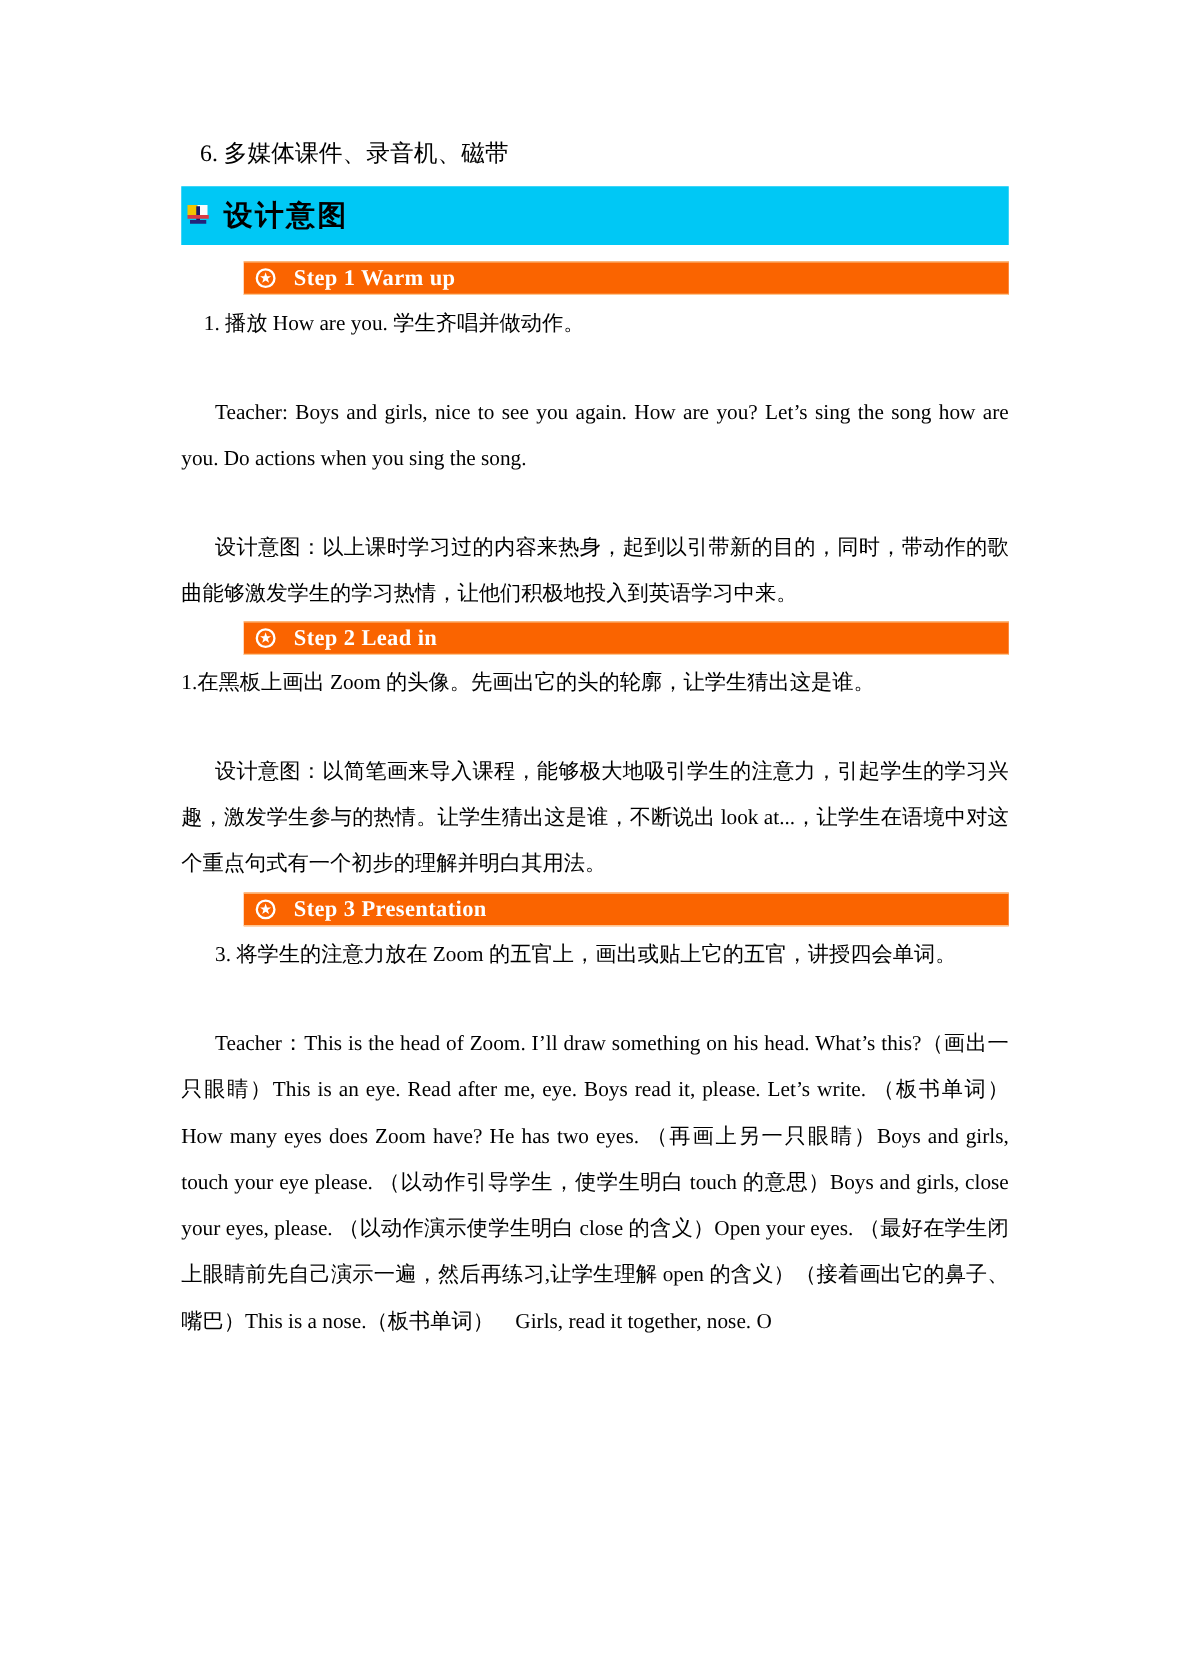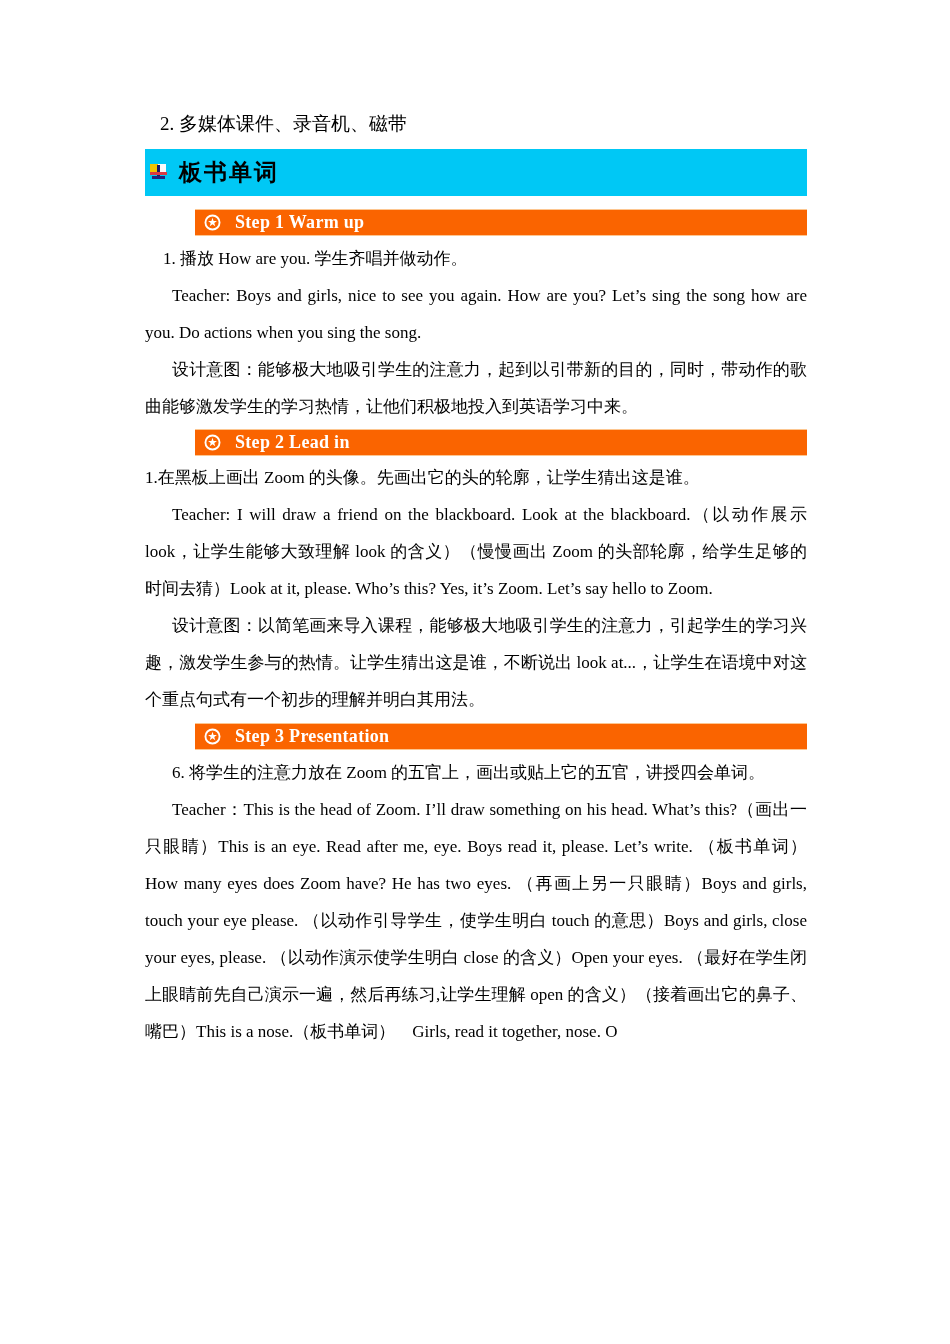--- a/index.html
+++ b/index.html
@@ -73,70 +73,69 @@
     text-align:center;
   }
 
   
   .para {
     width:662px;
     font-size:17px;
     line-height:37px;
     text-align:justify;
   }
-  .para.ind   { text-indent:27px; }
+  .para.ind   { text-indent:27px;margin-top:34px; }
   .para.lead1 { text-indent:18px; margin-top:4px; }
   .para.mt4   { margin-top:4px; }
   .para.mt3   { margin-top:3px; }
 </style>
 </head>
 <body>
 
 <div class="page">
   <div class="content">
 
-    <div class="prep-item">2. 多媒体课件、录音机、磁带</div>
+    <div class="prep-item">6. 多媒体课件、录音机、磁带</div>
 
     <div class="banner-main">
       <span class="orn">
         <span class="q-yellow"></span>
           <span class="q-white"></span>
         <span class="stem"></span>
           <span class="base"></span>
           <span class="stripe"></span>
       </span>
-      <span class="title">板书单词</span>
+      <span class="title">设计意图</span>
     </div>
 
     <div class="banner-step first">
       <svg class="star" viewBox="0 0 20 20">
         <circle cx="10" cy="10" r="8.3" fill="none" stroke="#ffffff" stroke-width="2.2"></circle>
         <polygon fill="#ffffff" points="10,4.5 11.29,8.22 15.23,8.30 12.09,10.68 13.23,14.45 10,12.2 6.77,14.45 7.91,10.68 4.77,8.30 8.71,8.22"></polygon>
       </svg>
       <span class="label">Step 1 Warm up</span>
     </div>
     <p class="para lead1">1. 播放 How are you. 学生齐唱并做动作。</p>
     <p class="para ind">Teacher: Boys and girls, nice to see you again. How are you? Let’s sing the song how are you. Do actions when you sing the song.</p>
-    <p class="para ind">设计意图：能够极大地吸引学生的注意力，起到以引带新的目的，同时，带动作的歌曲能够激发学生的学习热情，让他们积极地投入到英语学习中来。</p>
+    <p class="para ind">设计意图：以上课时学习过的内容来热身，起到以引带新的目的，同时，带动作的歌曲能够激发学生的学习热情，让他们积极地投入到英语学习中来。</p>
 
     <div class="banner-step second">
       <svg class="star" viewBox="0 0 20 20">
         <circle cx="10" cy="10" r="8.3" fill="none" stroke="#ffffff" stroke-width="2.2"></circle>
         <polygon fill="#ffffff" points="10,4.5 11.29,8.22 15.23,8.30 12.09,10.68 13.23,14.45 10,12.2 6.77,14.45 7.91,10.68 4.77,8.30 8.71,8.22"></polygon>
       </svg>
       <span class="label">Step 2 Lead in</span>
     </div>
     <p class="para mt3">1.在黑板上画出 Zoom 的头像。先画出它的头的轮廓，让学生猜出这是谁。</p>
-    <p class="para ind">Teacher: I will draw a friend on the blackboard. Look at the blackboard.（以动作展示 look，让学生能够大致理解 look 的含义）（慢慢画出 Zoom 的头部轮廓，给学生足够的时间去猜）Look at it, please. Who’s this? Yes, it’s Zoom. Let’s say hello to Zoom.</p>
     <p class="para ind">设计意图：以简笔画来导入课程，能够极大地吸引学生的注意力，引起学生的学习兴趣，激发学生参与的热情。让学生猜出这是谁，不断说出 look at...，让学生在语境中对这个重点句式有一个初步的理解并明白其用法。</p>
 
     <div class="banner-step third">
       <svg class="star" viewBox="0 0 20 20">
         <circle cx="10" cy="10" r="8.3" fill="none" stroke="#ffffff" stroke-width="2.2"></circle>
         <polygon fill="#ffffff" points="10,4.5 11.29,8.22 15.23,8.30 12.09,10.68 13.23,14.45 10,12.2 6.77,14.45 7.91,10.68 4.77,8.30 8.71,8.22"></polygon>
       </svg>
       <span class="label">Step 3 Presentation</span>
     </div>
-    <p class="para ind mt4">6. 将学生的注意力放在 Zoom 的五官上，画出或贴上它的五官，讲授四会单词。</p>
+    <p class="para ind mt4">3. 将学生的注意力放在 Zoom 的五官上，画出或贴上它的五官，讲授四会单词。</p>
     <p class="para ind">Teacher：This is the head of Zoom. I’ll draw something on his head. What’s this?（画出一只眼睛）This is an eye. Read after me, eye. Boys read it, please. Let’s write. （板书单词）How many eyes does Zoom have? He has two eyes. （再画上另一只眼睛）Boys and girls, touch your eye please. （以动作引导学生，使学生明白 touch 的意思）Boys and girls, close your eyes, please. （以动作演示使学生明白 close 的含义）Open your eyes. （最好在学生闭上眼睛前先自己演示一遍，然后再练习,让学生理解 open 的含义）（接着画出它的鼻子、嘴巴）This is a nose.（板书单词） Girls, read it together, nose. O</p>
 
   </div>
 </div>
 
 </body></html>

